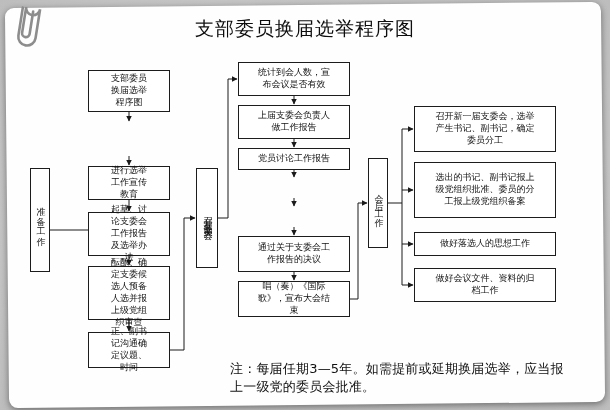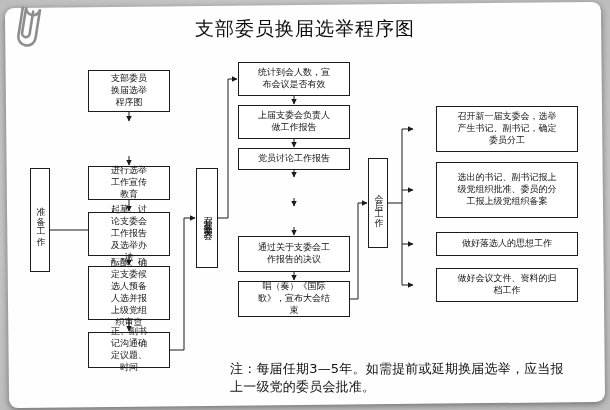--- a/index.html
+++ b/index.html
@@ -18,21 +18,21 @@
   .ph-after{left:368px;top:158px;width:20px;height:90px;letter-spacing:8px}
   
   .L{left:88px;width:82px}
   .L0{top:70px;height:42px}.L1{top:122px;height:34px}.L2{top:166px;height:34px}
   .L3{top:212px;height:44px}.L4{top:266px;height:54px}.L5{top:332px;height:36px}
   
   .M{left:238px;width:112px}
   .M0{top:62px;height:34px}.M1{top:105px;height:34px}.M2{top:148px;height:22px}
   .M3{top:178px;height:20px}.M4{top:207px;height:20px}.M5{top:236px;height:36px}.M6{top:281px;height:36px}
   
-  .R{left:436px;width:142px}
+  .R{left:414px;width:142px}
   .R0{top:106px;height:46px}.R1{top:162px;height:56px}.R2{top:232px;height:24px}.R3{top:268px;height:34px}
   .note{position:absolute;left:230px;top:360px;width:345px;font-size:13px;color:#111;letter-spacing:0.2px}
   svg.flow{position:absolute;inset:0;pointer-events:none}
   .clip{position:absolute;left:14px;top:-2px;width:30px;height:52px;transform:rotate(9deg)}
 </style>
 </head>
 <body>
 
 <div class="stage">
   <div class="paper"></div>

